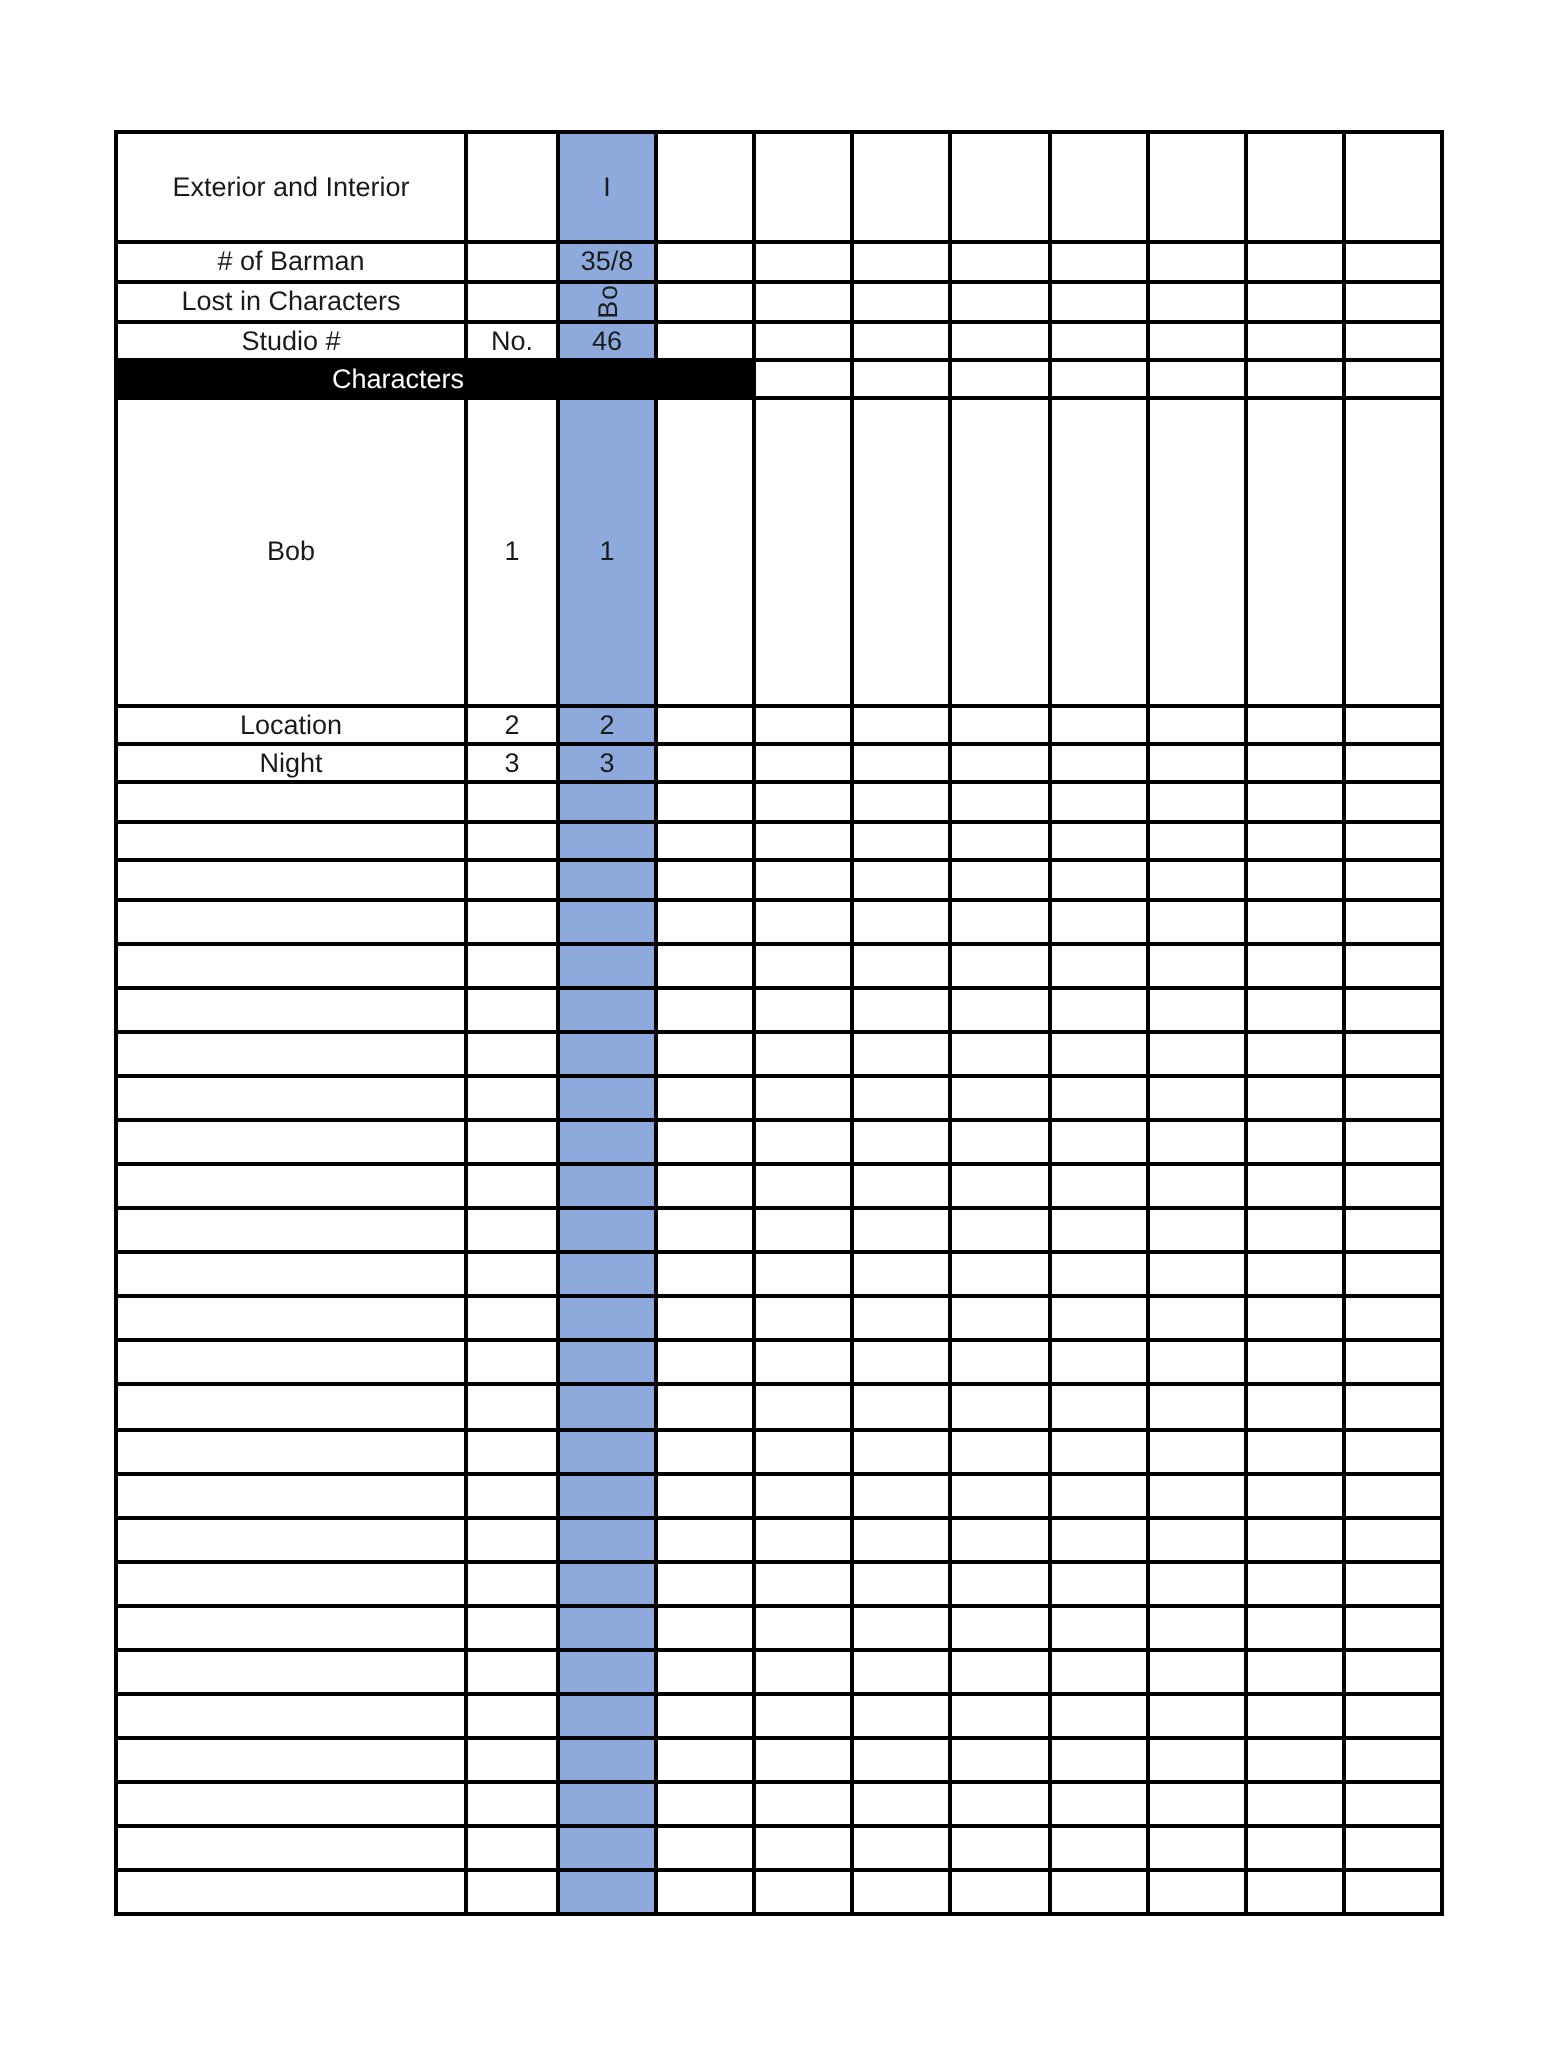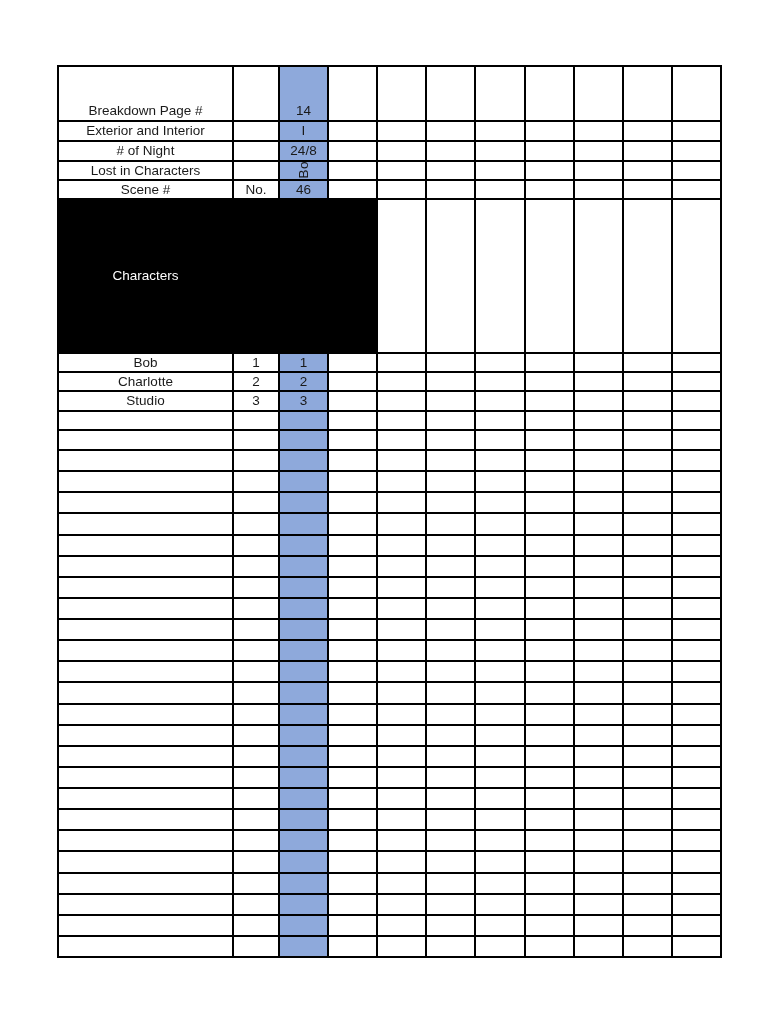--- a/index.html
+++ b/index.html
@@ -40,55 +40,38 @@
     min-height:0;
   }
   .cell.blue{background:var(--blue,#8ea9db);}
   .cell.bottom{align-items:flex-end;padding-bottom:3px;box-sizing:border-box;}
   .cell.banner{
     grid-column:1 / span 4;
     background:var(--banner,#000000);
     color:#ffffff;
     justify-content:flex-start;
   }
-  .cell.banner span{display:inline-block;width:173px;text-align:center;}
+  .cell.banner span{display:inline-block;width:173px;text-align:right;}
   .vcell{position:relative;}
   .vtext{
     position:absolute;
     bottom:1px;left:50%;
     writing-mode:vertical-rl;
     transform:translateX(-50%) rotate(180deg);
     white-space:nowrap;
     font-size:13.5px;
     letter-spacing:0.4px;
   }
 </style>
 </head>
 <body>
 
 <div class="page">
   <div class="sheet">
 
-    <div class="row">
-      <div class="cell bottom">
-        <span>Breakdown Page #</span>
-      </div>
-      <div class="cell"></div>
-      <div class="cell blue bottom">
-        <span>14</span>
-      </div>
-    <div class="cell"></div>
-        <div class="cell"></div>
-        <div class="cell"></div>
-        <div class="cell"></div>
-        <div class="cell"></div>
-        <div class="cell"></div>
-        <div class="cell"></div>
-        <div class="cell"></div>
-      </div>
 
 
     <div class="row">
       <div class="cell">
         <span>Exterior and Interior</span>
       </div>
       <div class="cell"></div>
       <div class="cell blue">
         <span>I</span>
       </div>
@@ -98,25 +81,25 @@
         <div class="cell"></div>
         <div class="cell"></div>
         <div class="cell"></div>
         <div class="cell"></div>
         <div class="cell"></div>
       </div>
 
 
     <div class="row">
       <div class="cell">
-        <span># of Night</span>
+        <span># of Barman</span>
       </div>
       <div class="cell"></div>
       <div class="cell blue">
-        <span>24/8</span>
+        <span>35/8</span>
       </div>
     <div class="cell"></div>
         <div class="cell"></div>
         <div class="cell"></div>
         <div class="cell"></div>
         <div class="cell"></div>
         <div class="cell"></div>
         <div class="cell"></div>
         <div class="cell"></div>
       </div>
@@ -134,21 +117,21 @@
         <div class="cell"></div>
         <div class="cell"></div>
         <div class="cell"></div>
         <div class="cell"></div>
         <div class="cell"></div>
         <div class="cell"></div>
       </div>
 
     <div class="row">
       <div class="cell">
-        <span>Scene #</span>
+        <span>Studio #</span>
       </div>
       <div class="cell">
         <span>No.</span>
       </div>
       <div class="cell blue">
         <span>46</span>
       </div>
     <div class="cell"></div>
         <div class="cell"></div>
         <div class="cell"></div>
@@ -187,41 +170,41 @@
         <div class="cell"></div>
         <div class="cell"></div>
         <div class="cell"></div>
         <div class="cell"></div>
         <div class="cell"></div>
         <div class="cell"></div>
       </div>
 
     <div class="row">
       <div class="cell">
-        <span>Charlotte</span>
+        <span>Location</span>
       </div>
       <div class="cell">
         <span>2</span>
       </div>
       <div class="cell blue">
         <span>2</span>
       </div>
     <div class="cell"></div>
         <div class="cell"></div>
         <div class="cell"></div>
         <div class="cell"></div>
         <div class="cell"></div>
         <div class="cell"></div>
         <div class="cell"></div>
         <div class="cell"></div>
       </div>
 
     <div class="row">
       <div class="cell">
-        <span>Studio</span>
+        <span>Night</span>
       </div>
       <div class="cell">
         <span>3</span>
       </div>
       <div class="cell blue">
         <span>3</span>
       </div>
     <div class="cell"></div>
         <div class="cell"></div>
         <div class="cell"></div>

